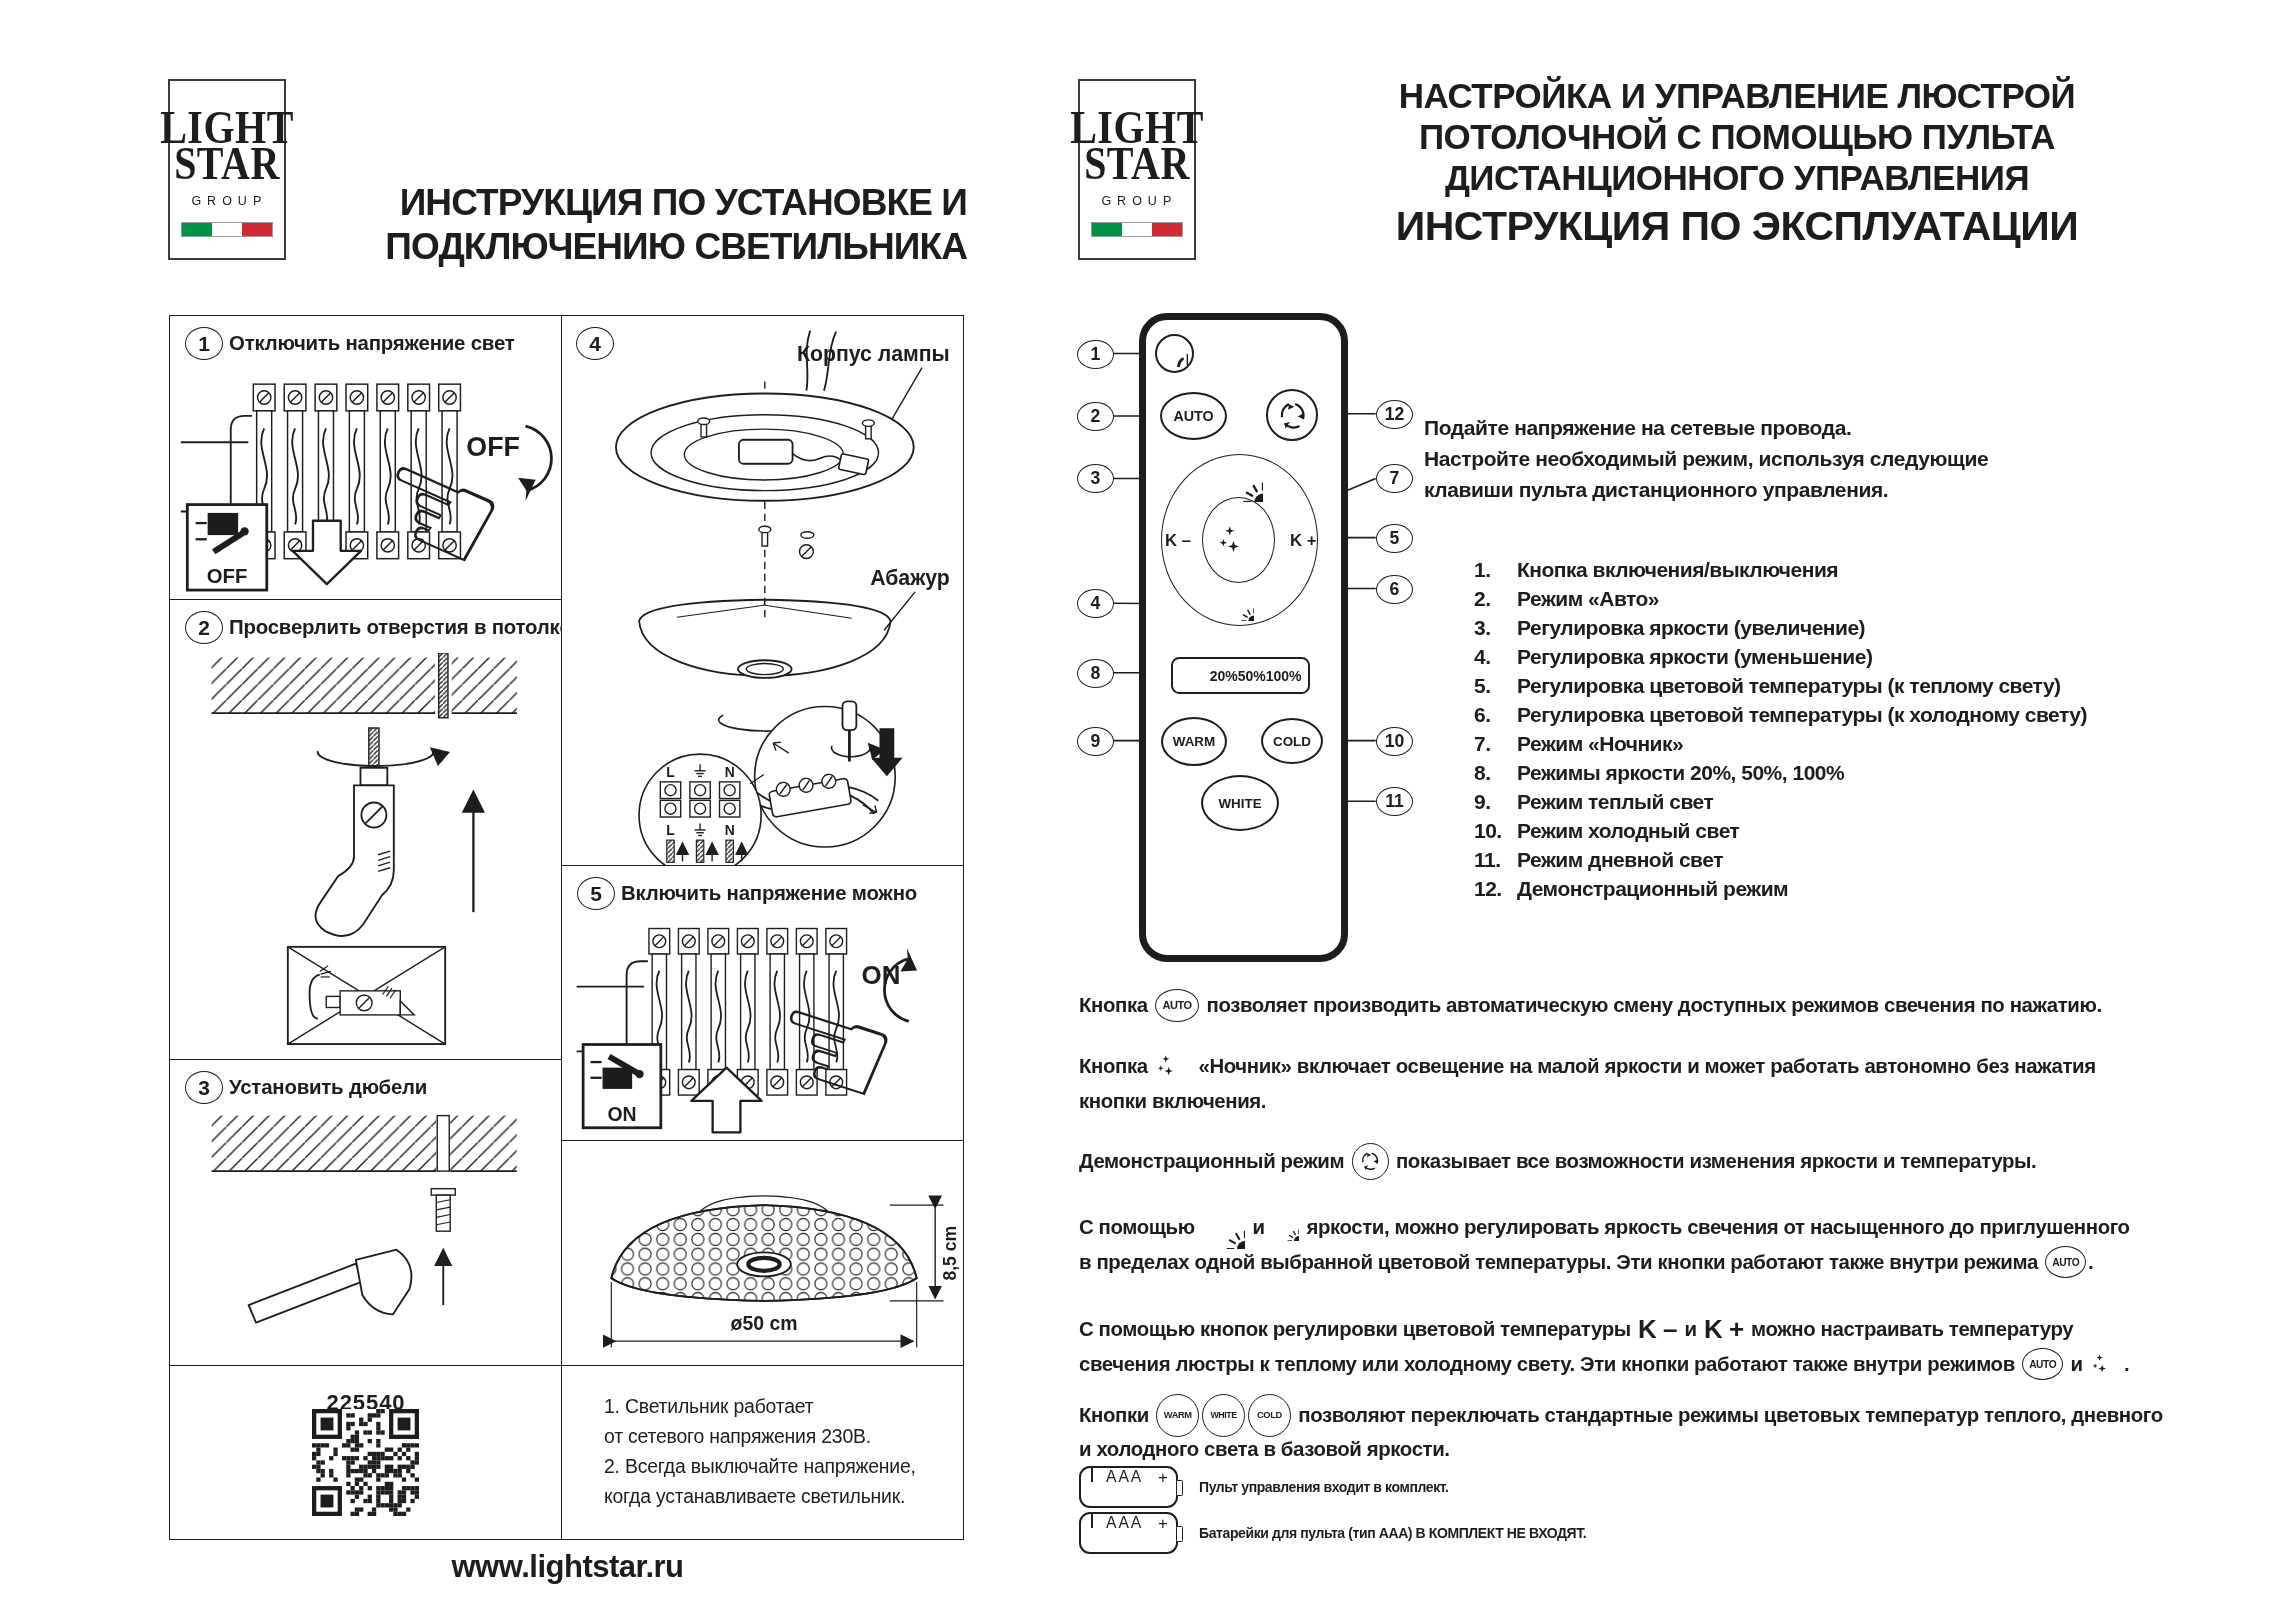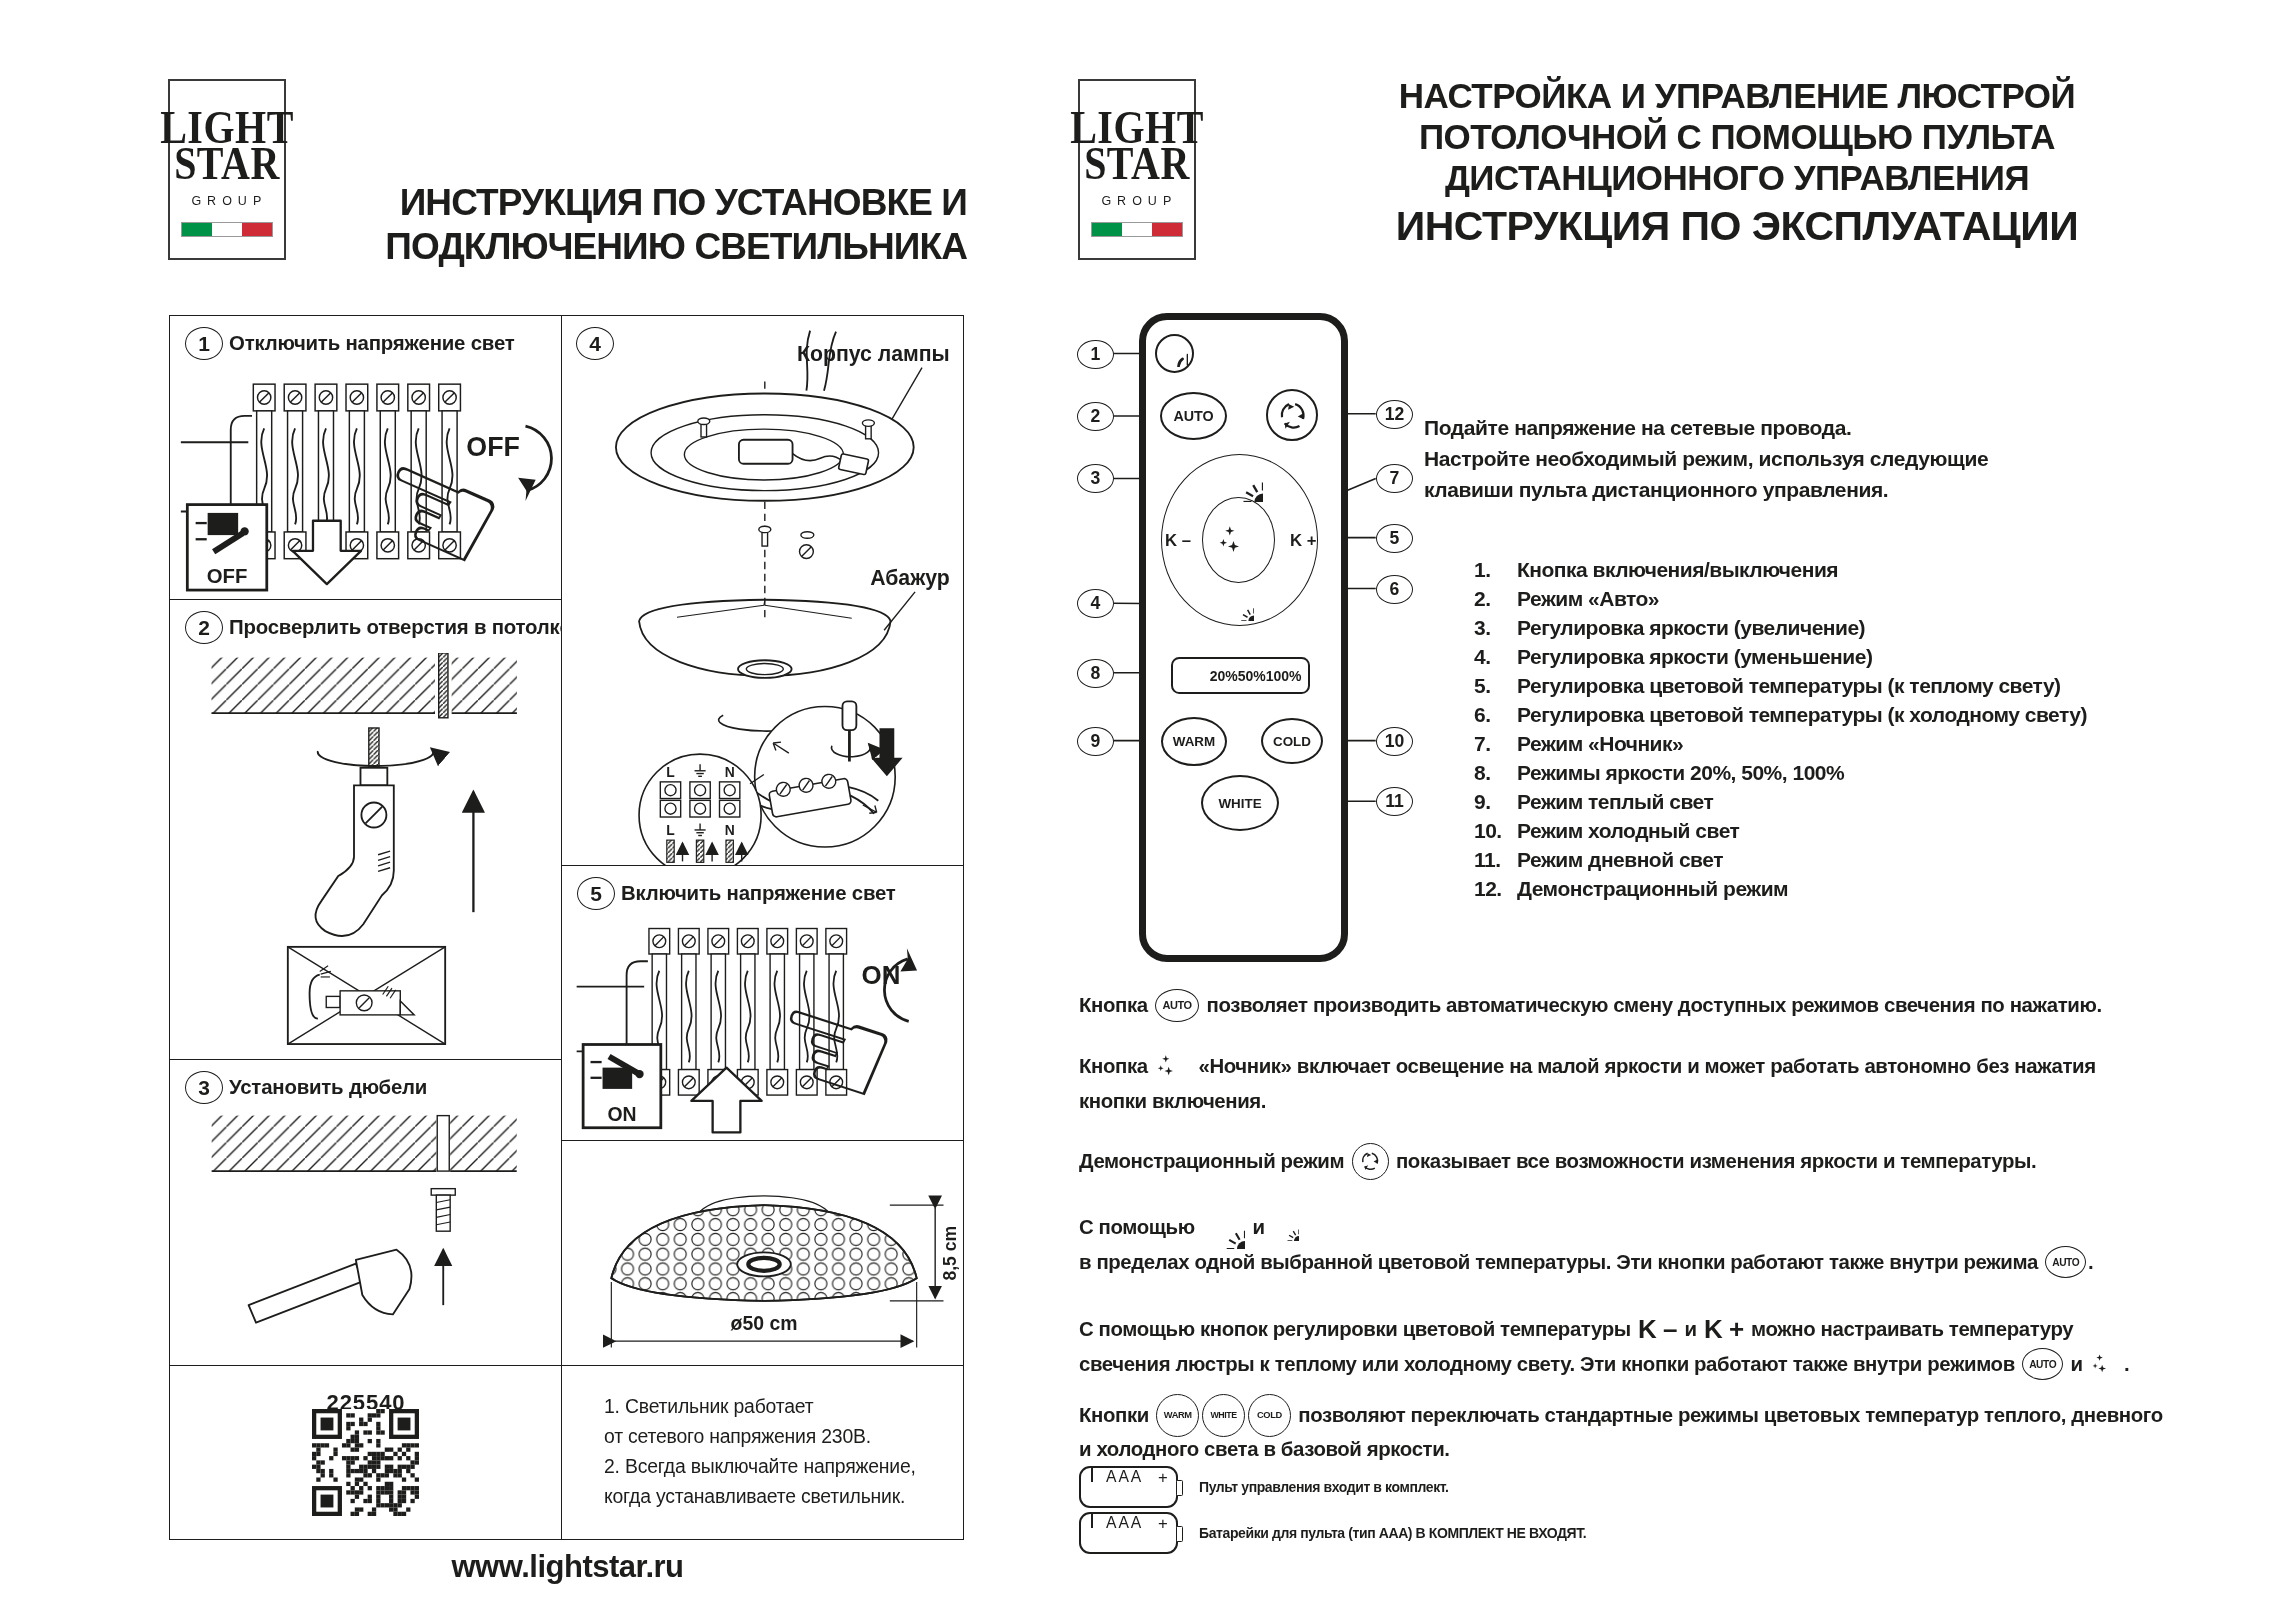--- a/index.html
+++ b/index.html
@@ -560,21 +560,21 @@
           <line x1="252" y1="1168" x2="252" y2="1128" marker-end="url(#ah)"></line>
           <line x1="316" y1="1168" x2="316" y2="1128" marker-end="url(#ah)"></line>
           <line x1="380" y1="1168" x2="380" y2="1128" marker-end="url(#ah)"></line>
         </g>
       </g>
     </svg>
   </div>
 
   <div class="cell" style="left:561px;top:865px;width:403px;height:277px;">
     <div class="badge" style="left:15px;top:11px;">5</div>
-    <div class="step-title" style="left:59px;top:15.7px;">Включить напряжение свет</div>
+    <div class="step-title" style="left:59px;top:15.7px;">Включить напряжение можно</div>
     <svg class="abs" style="left:8.3px;top:49px;" width="387" height="222" viewBox="0 0 836 480">
       <line x1="14" y1="155" x2="160" y2="155" stroke="#1d1d1b" stroke-width="4"></line>
       <line x1="14" y1="295" x2="160" y2="295" stroke="#1d1d1b" stroke-width="4"></line>
       <path d="M 168 100 H 152 Q 122 100 122 130 V 322 Q 122 352 152 352 H 168" fill="none" stroke="#1d1d1b" stroke-width="4"></path>
       <use href="#cbank" x="160" y="20" width="448" height="382"></use>
       <text x="672" y="150" font-size="56" font-weight="bold" text-anchor="middle" fill="#1d1d1b">ON</text>
       <path d="M 732 230 A 70 70 0 0 1 730 95" fill="none" stroke="#1d1d1b" stroke-width="6"></path>
       <path d="M 730 95 L 714 122 L 750 120 L 728 72 Z" fill="#1d1d1b"></path>
       <text x="430" y="380" font-size="300" fill="#1d1d1b" transform="rotate(18 520 290)">☜</text>
       <polygon points="308,470 308,402 262,402 338,330 414,402 368,402 368,470" fill="#fff" stroke="#1d1d1b" stroke-width="5" stroke-linejoin="round"></polygon>
@@ -801,20 +801,21 @@
 
   <div class="par" style="left:1079px;top:1210px;">
     <span>С помощью</span>
     <svg width="43" height="43" viewBox="-40 -40 80 80" style="color:#1d1d1b;flex:none;">
         <use href="#sun"></use>
       </svg>
     <span>и</span>
     <svg width="27" height="27" viewBox="-40 -40 80 80" style="color:#1d1d1b;flex:none;">
         <use href="#sun"></use>
       </svg>
+    <span>яркости, можно регулировать яркость свечения от насыщенного до приглушенного</span>
   </div>
   <div class="par" style="left:1079px;top:1245px;">
     <span>в пределах одной выбранной цветовой температуры. Эти кнопки работают также внутри режима</span>
     <span class="mini-circle" style="width:41px;height:32px;font-size:10.2px;">
         <span>AUTO</span>
       </span>
     <span style="margin-left:-5.6px;">.</span>
   </div>
 
   <div class="par" style="left:1079px;top:1312px;">

